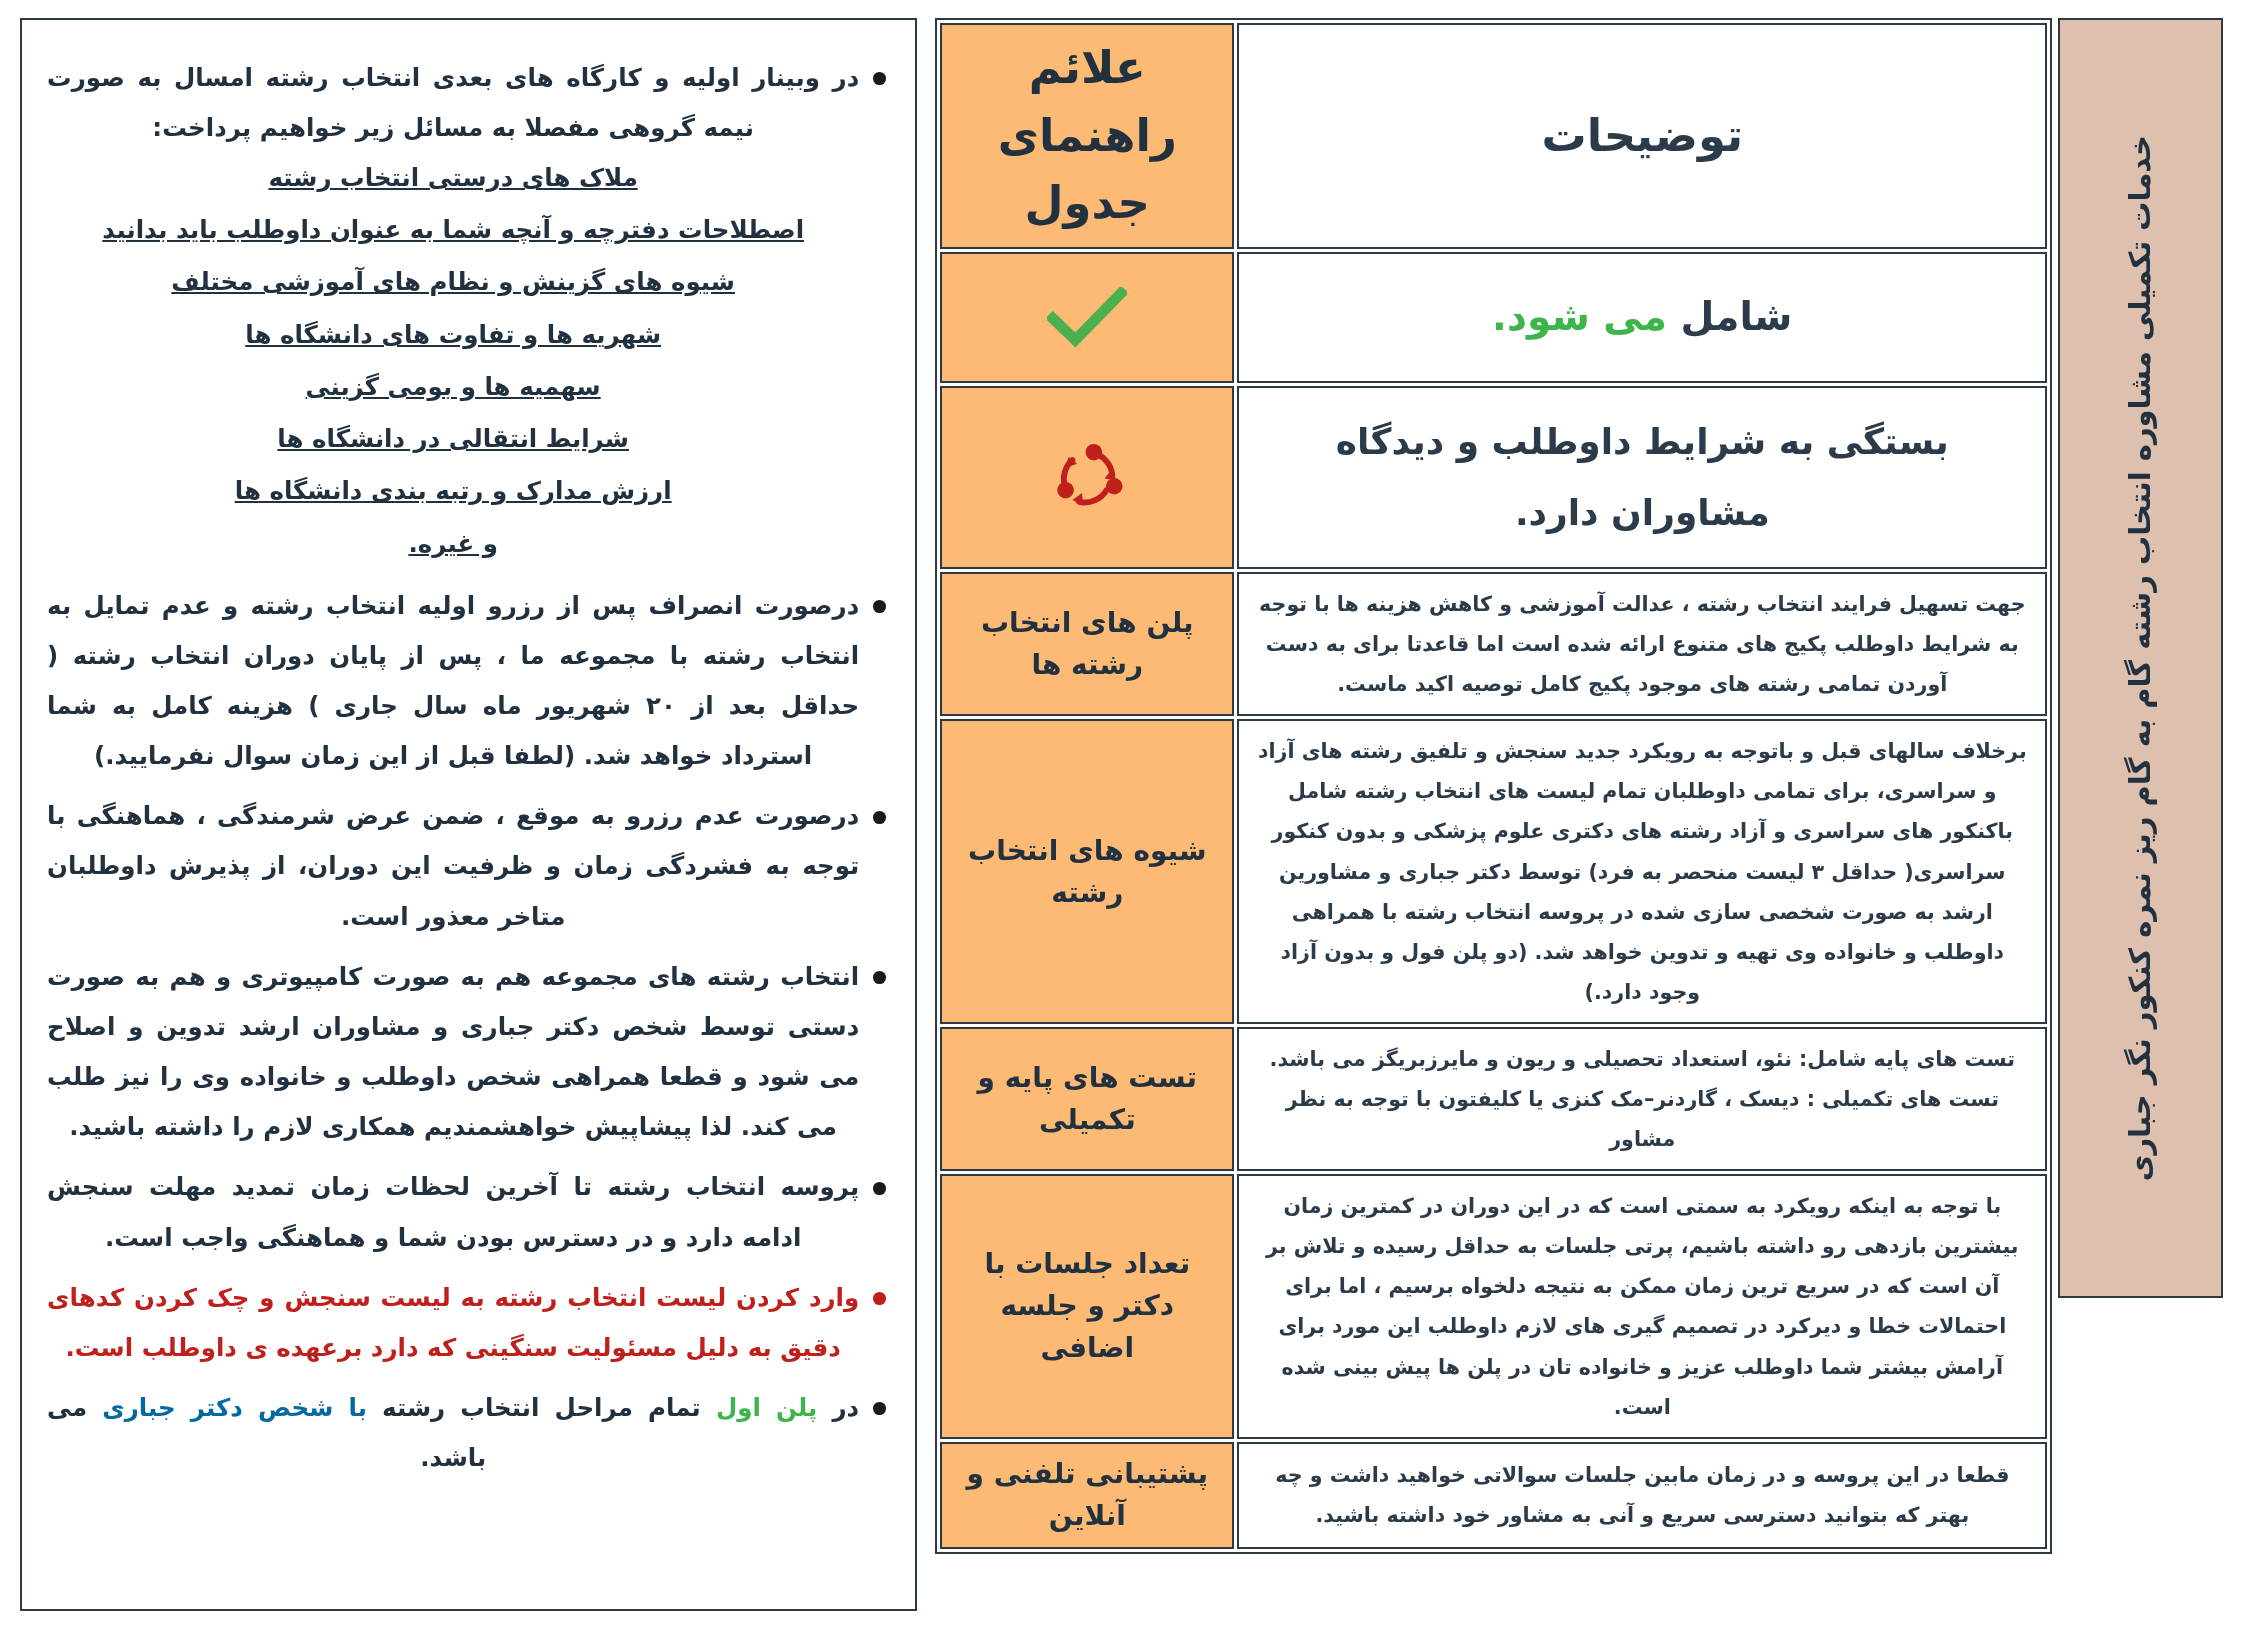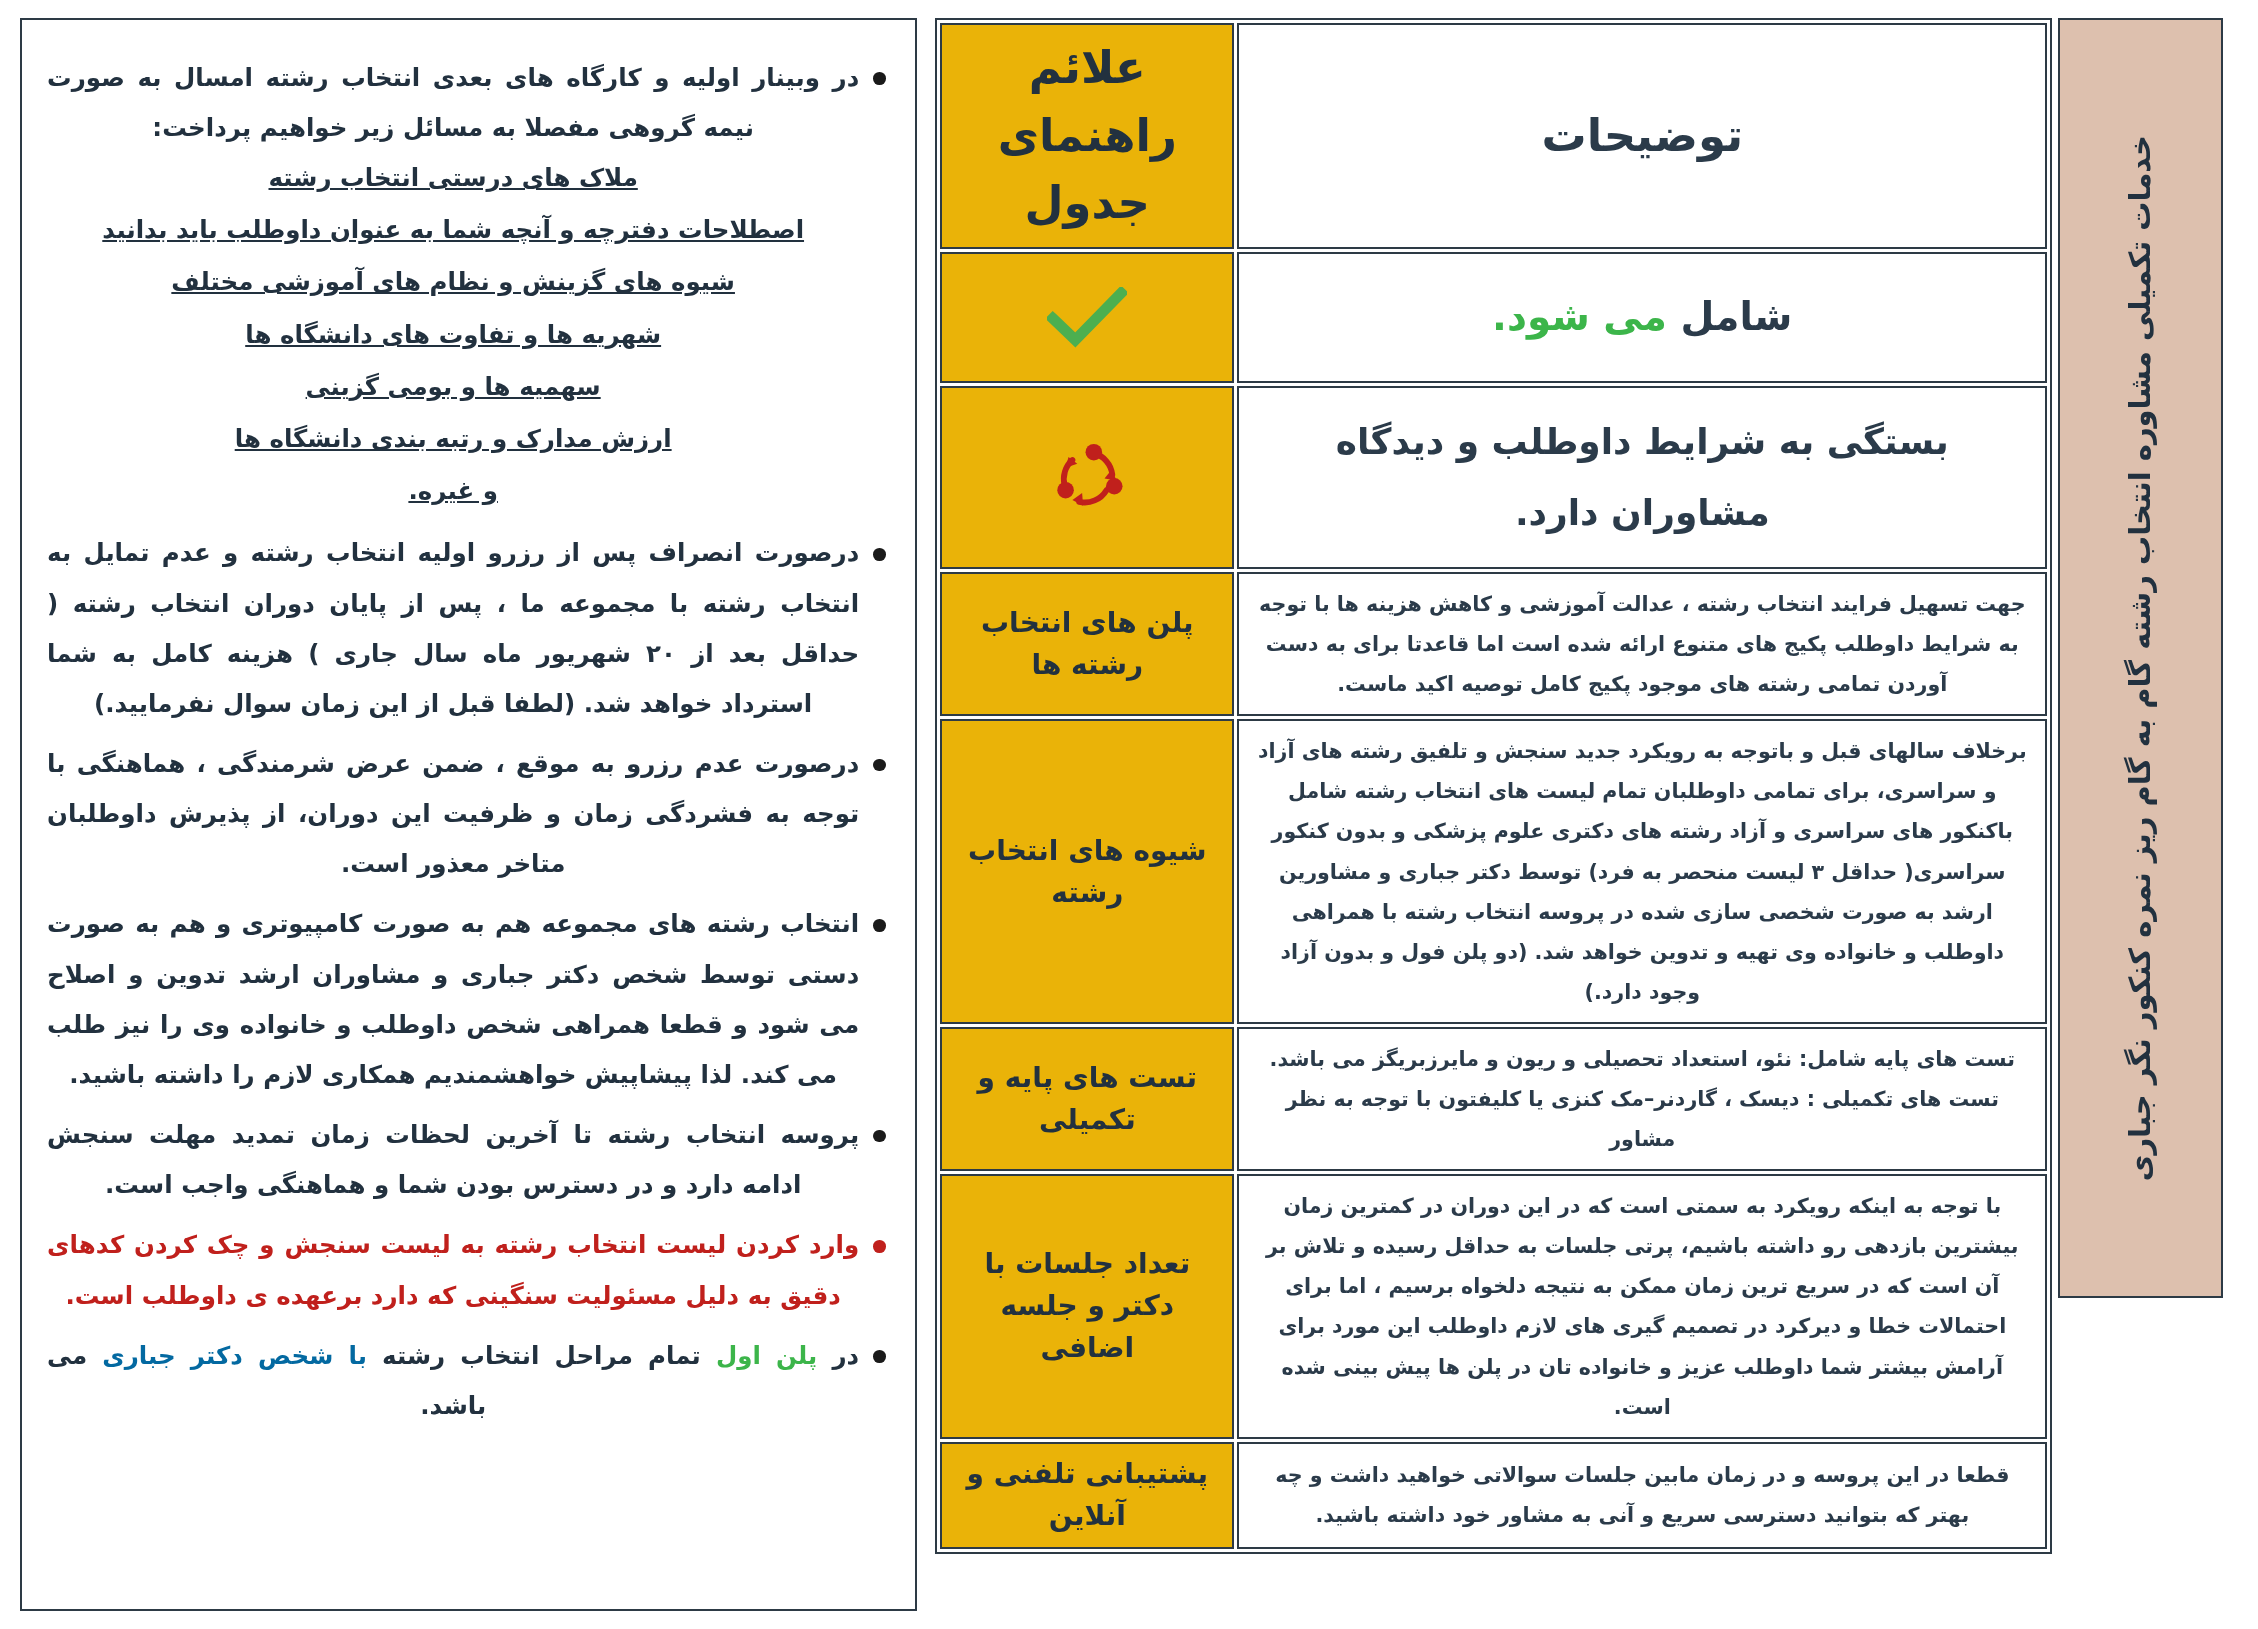--- a/index.html
+++ b/index.html
@@ -74,21 +74,21 @@
     background: #ffffff;
     border: 2.9px solid #2d3a45;
   }
   table.guide td {
     border: 2.9px solid #2d3a45;
     vertical-align: middle;
     padding: 9.8px 13.7px;
   }
   td.label-cell {
     width: 294px;
-    background: #eab308;
+    background: #fdba74;
     text-align: center;
     font-size: 28px;
     font-weight: 700;
     line-height: 1.5;
     color: #22313f;
   }
   td.desc-cell {
     background: #ffffff;
     text-align: center;
     font-size: 20.6px;
@@ -174,20 +174,21 @@
       <li>
         <span class="dot"></span>
         <div class="btext">
           <div>در وبینار اولیه و کارگاه های بعدی انتخاب رشته امسال به صورت نیمه گروهی مفصلا به مسائل زیر خواهیم پرداخت:</div>
           <ul class="sublist">
             <li class="sub-line">ملاک های درستی انتخاب رشته</li>
             <li class="sub-line">اصطلاحات دفترچه و آنچه شما به عنوان داوطلب باید بدانید</li>
             <li class="sub-line">شیوه های گزینش و نظام های آموزشی مختلف</li>
             <li class="sub-line">شهریه ها و تفاوت های دانشگاه ها</li>
             <li class="sub-line">سهمیه ها و بومی گزینی</li>
+            <li class="sub-line">شرایط انتقالی در دانشگاه ها</li>
             <li class="sub-line">ارزش مدارک و رتبه بندی دانشگاه ها</li>
             <li class="sub-line">و غیره.</li>
           </ul>
         </div>
       </li>
 
       <li>
         <span class="dot"></span>
         <div class="btext">درصورت انصراف پس از رزرو اولیه انتخاب رشته و  عدم تمایل به انتخاب رشته با مجموعه ما ، پس از پایان دوران انتخاب رشته ( حداقل بعد از ۲۰ شهریور ماه سال جاری ) هزینه کامل به شما استرداد خواهد شد. (لطفا قبل از این زمان سوال نفرمایید.)</div>
       </li>

